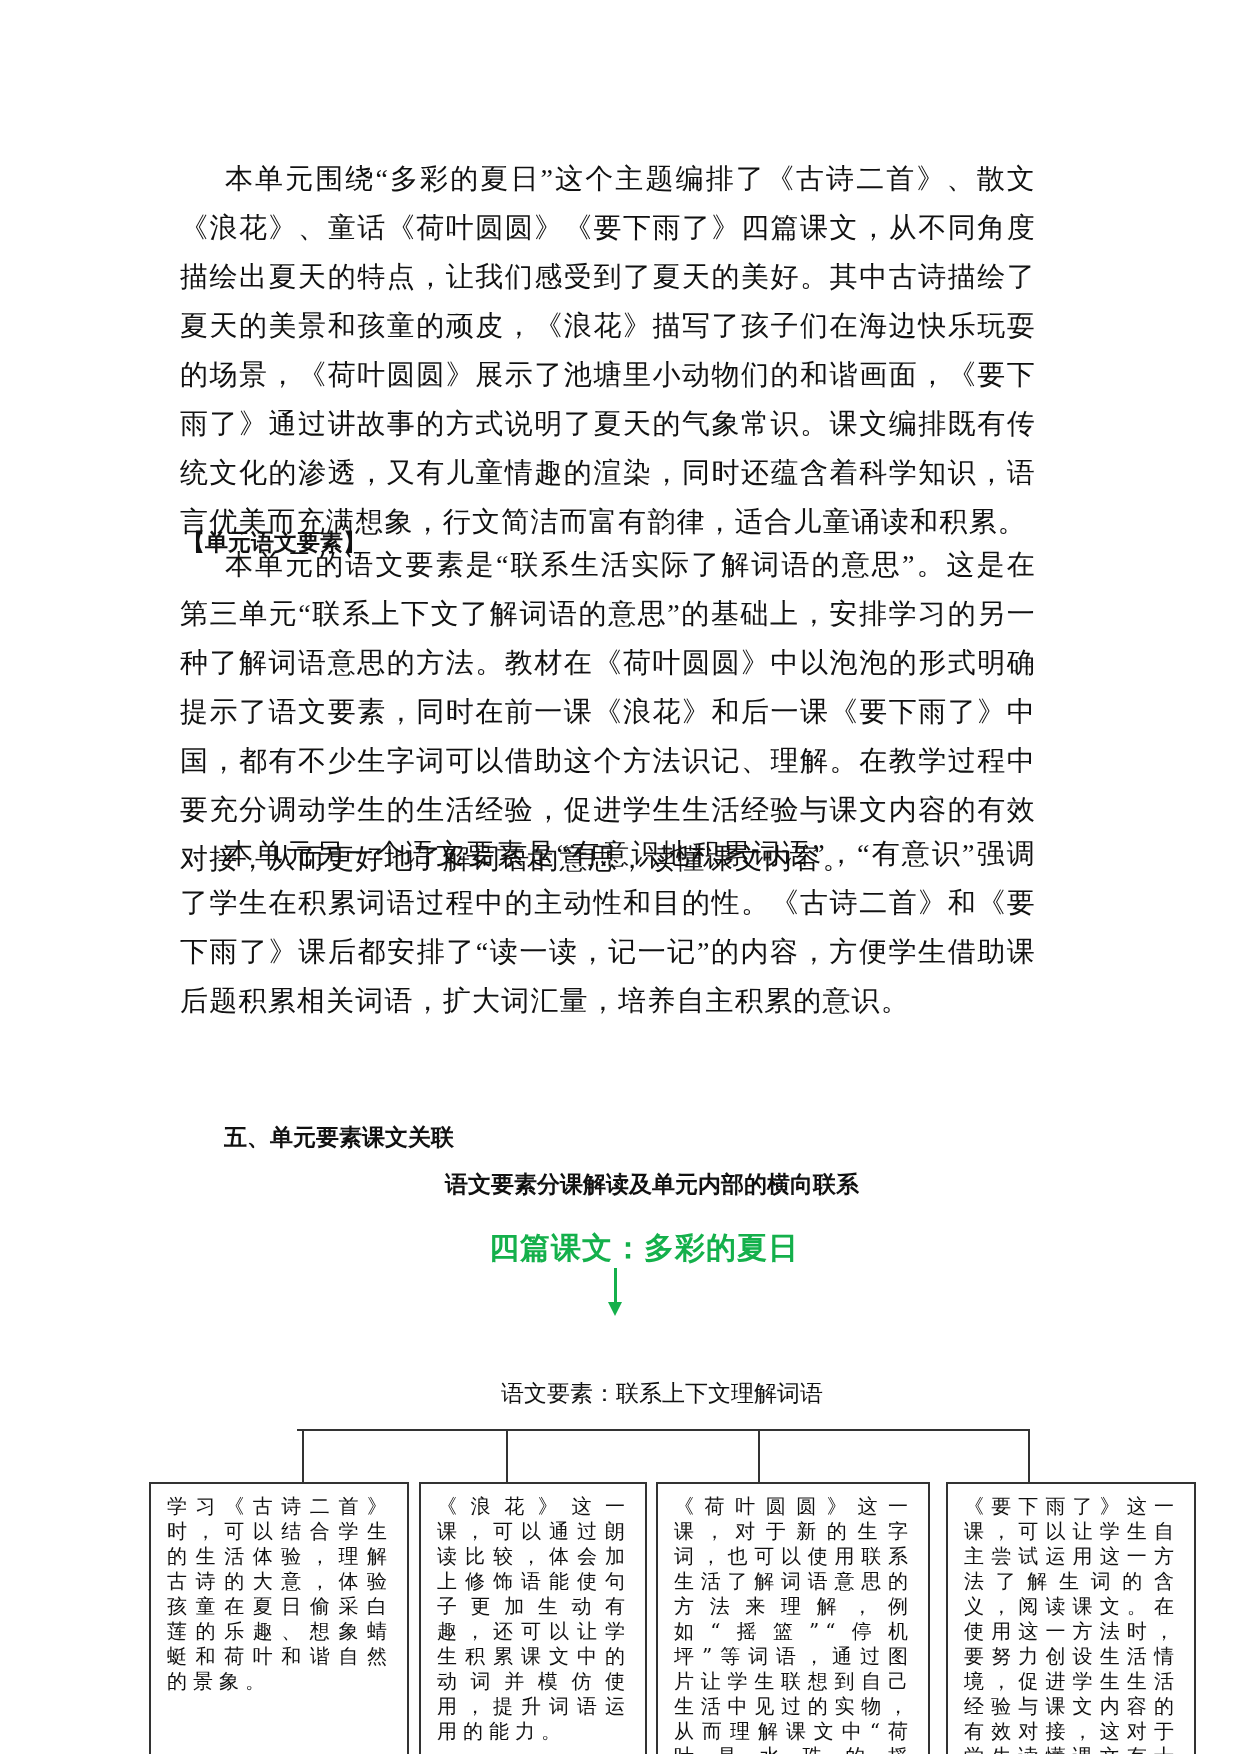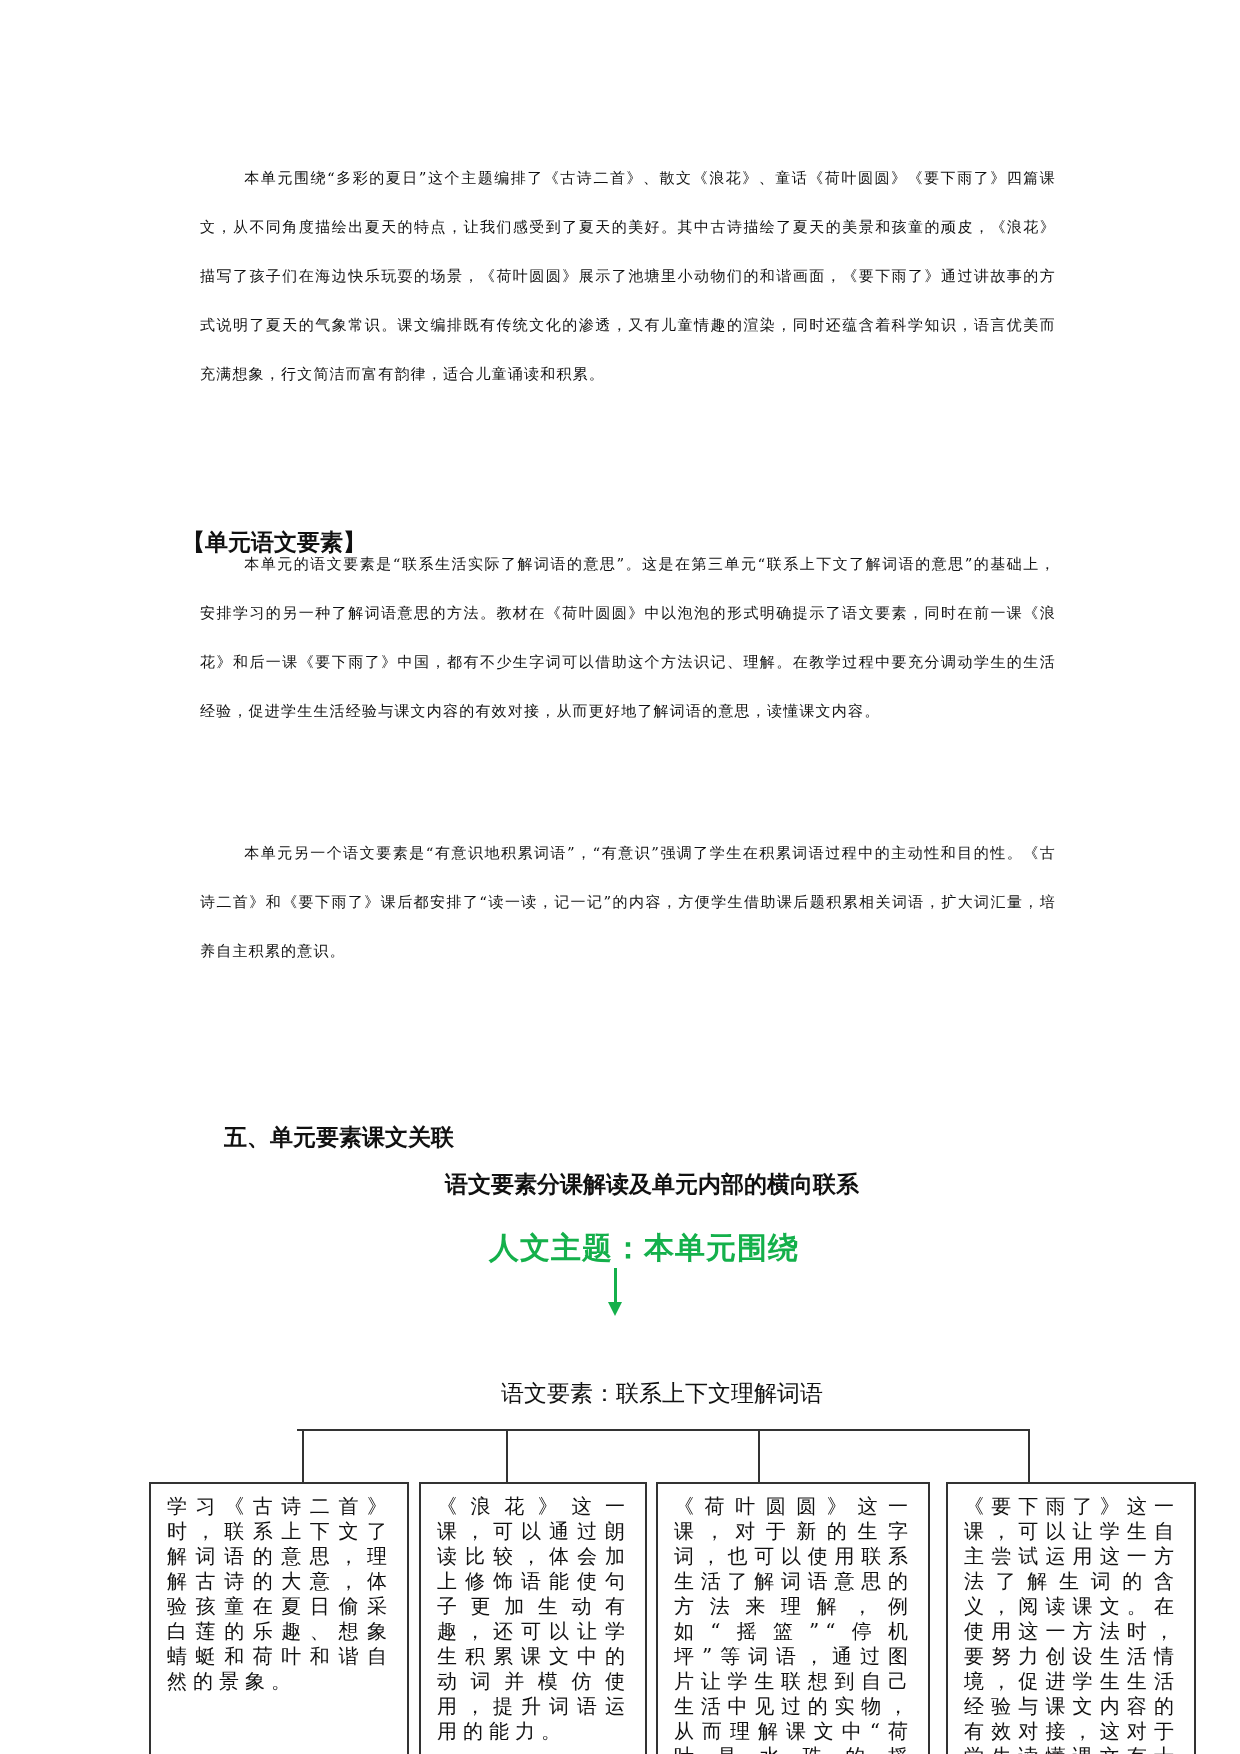--- a/index.html
+++ b/index.html
@@ -1,19 +1,19 @@
 <!DOCTYPE html>
 <html><head>
   <meta charset="utf-8">
   <style>
     html, body { margin: 0; padding: 0; background: #ffffff; }
     body { width: 1240px; height: 1754px; position: relative; overflow: hidden;
            font-family: "DejaVu Serif", "Liberation Serif", serif; color: #111; }
-    .para { position: absolute; left: 200px; width: 856px; font-size: 15px;
-            line-height: 49px; letter-spacing: 1.2px; margin: 0; text-align: justify; }
+    .para { position: absolute; left: 180px; width: 856px; font-size: 28px;
+            line-height: 49px; letter-spacing: 1.2px; margin: 0; text-align: justify; font-family: Liberation Serif, serif; }
     .para .indent { display: inline-block; width: 44px; }
     .heading { position: absolute; font-family: "DejaVu Sans", "Liberation Sans", sans-serif;
                font-weight: bold; font-size: 23px; margin: 0; white-space: nowrap; }
     .centered { position: absolute; left: 0; width: 100%; text-align: center; }
     .green-title { position: absolute; left: 489px; top: 1228px; font-family: "DejaVu Sans", "Liberation Sans", sans-serif;
                    font-weight: bold; font-size: 30px; color: #14b04b; white-space: nowrap; letter-spacing: 1px; }
     .arrow { position: absolute; left: 614px; top: 1268px; width: 3px; height: 36px; background: #14b04b; }
     .arrow-head { position: absolute; left: 608px; top: 1302px; width: 0; height: 0;
                   border-left: 7px solid transparent; border-right: 7px solid transparent;
                   border-top: 14px solid #14b04b; }
@@ -33,34 +33,34 @@
 <h3 class="heading" style="left:182px; top:527px;">【单元语文要素】</h3>
 
 <p class="para" style="top:540px;"><span class="indent"></span><span>本单元的语文要素是“联系生活实际了解词语的意思”。这是在第三单元“联系上下文了解词语的意思”的基础上，安排学习的另一种了解词语意思的方法。教材在《荷叶圆圆》中以泡泡的形式明确提示了语文要素，同时在前一课《浪花》和后一课《要下雨了》中国，都有不少生字词可以借助这个方法识记、理解。在教学过程中要充分调动学生的生活经验，促进学生生活经验与课文内容的有效对接，从而更好地了解词语的意思，读懂课文内容。</span></p>
 
 <p class="para" style="top:829px;"><span class="indent"></span><span>本单元另一个语文要素是“有意识地积累词语”，“有意识”强调了学生在积累词语过程中的主动性和目的性。《古诗二首》和《要下雨了》课后都安排了“读一读，记一记”的内容，方便学生借助课后题积累相关词语，扩大词汇量，培养自主积累的意识。</span></p>
 
 <h3 class="heading" style="left:188px; top:1122px;margin-left:36px;">五、单元要素课文关联</h3>
 
 <div class="heading centered" style="top:1169px; left:32px;">语文要素分课解读及单元内部的横向联系</div>
 
-<div class="green-title">人文主题：本单元围绕</div>
+<div class="green-title">四篇课文：多彩的夏日</div>
 <div class="arrow"></div>
 <div class="arrow-head"></div>
 
 <div class="element-title">语文要素：联系上下文理解词语</div>
 
 <div class="hline"></div>
 <div class="vline" style="left:302px; top:1431px; height:51px;"></div>
 <div class="vline" style="left:506px; top:1429px; height:53px;"></div>
 <div class="vline" style="left:758px; top:1429px; height:53px;"></div>
 <div class="vline" style="left:1028px; top:1429px; height:53px;"></div>
 
 <div class="box" style="left:149px; width:260px;">
-  <span>学习《古诗二首》时，联系上下文了解词语的意思，理解古诗的大意，体验孩童在夏日偷采白莲的乐趣、想象蜻蜓和荷叶和谐自然的景象。</span>
+  <span>学习《古诗二首》时，可以结合学生的生活体验，理解古诗的大意，体验孩童在夏日偷采白莲的乐趣、想象蜻蜓和荷叶和谐自然的景象。</span>
 </div>
 <div class="box" style="left:419px; width:228px;">
   <span>《浪花》这一课，可以通过朗读比较，体会加上修饰语能使句子更加生动有趣，还可以让学生积累课文中的动词并模仿使用，提升词语运用的能力。</span>
 </div>
 <div class="box" style="left:656px; width:274px;">
   <span>《荷叶圆圆》这一课，对于新的生字词，也可以使用联系生活了解词语意思的方法来理解，例如“摇篮”“停机坪”等词语，通过图片让学生联想到自己生活中见过的实物，从而理解课文中“荷叶是水珠的摇篮”“荷叶是蜻蜓的停机坪”的含义。</span>
 </div>
 <div class="box" style="left:946px; width:250px;">
   <span>《要下雨了》这一课，可以让学生自主尝试运用这一方法了解生词的含义，阅读课文。在使用这一方法时，要努力创设生活情境，促进学生生活经验与课文内容的有效对接，这对于学生读懂课文有十分重要的作用。</span>
 </div>

